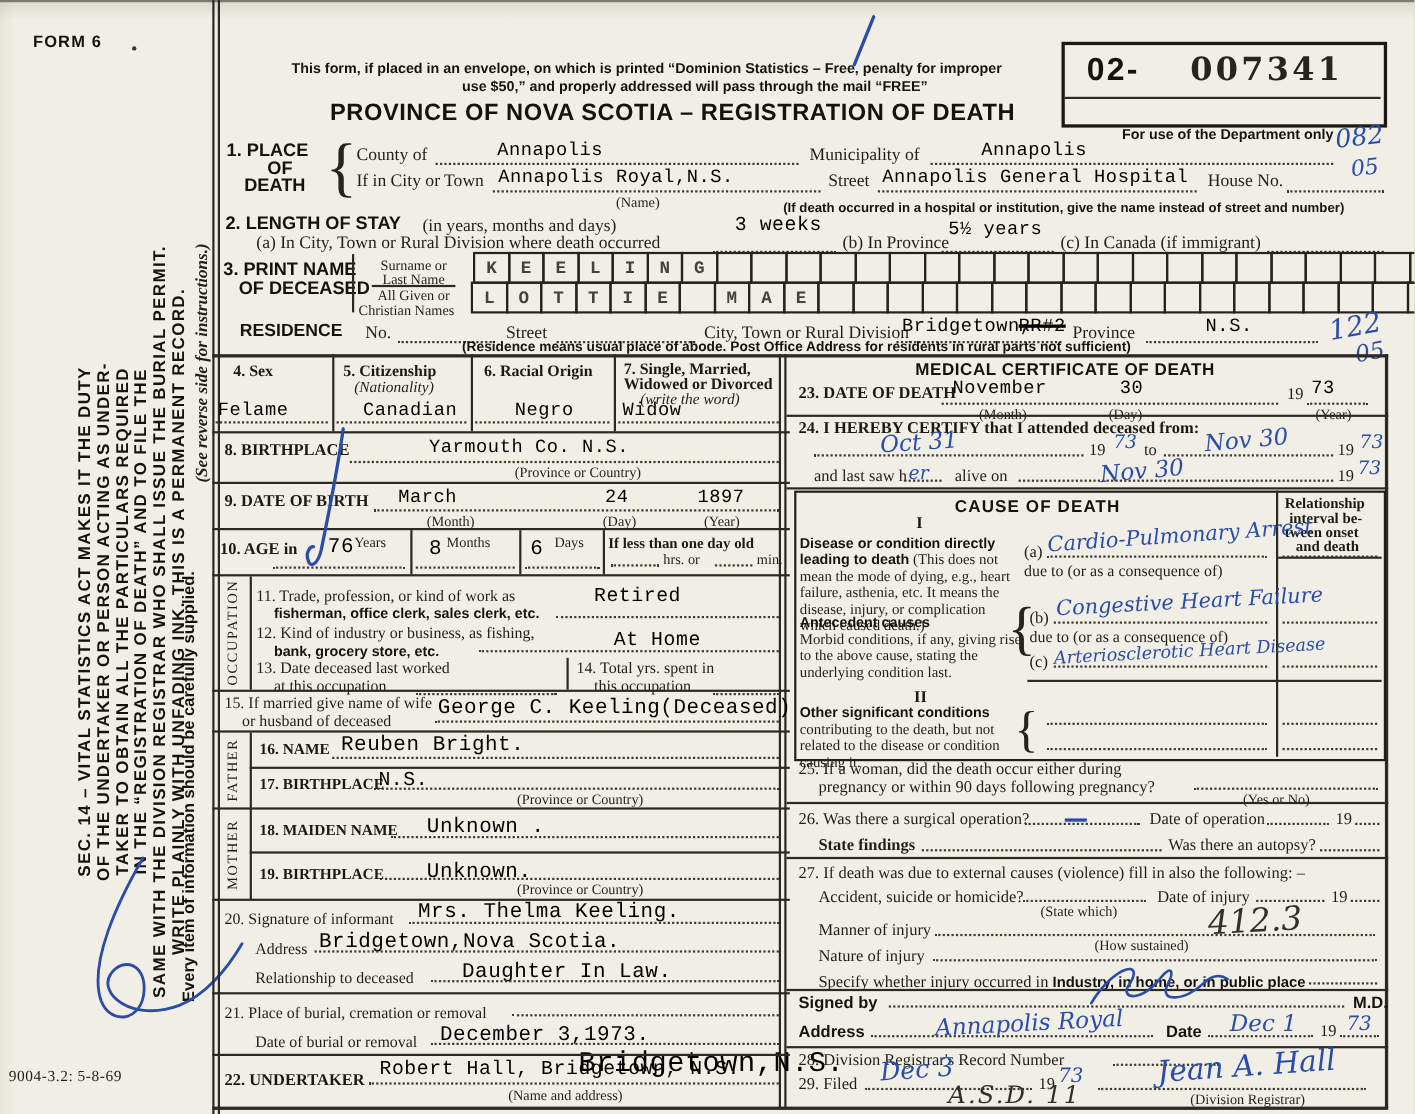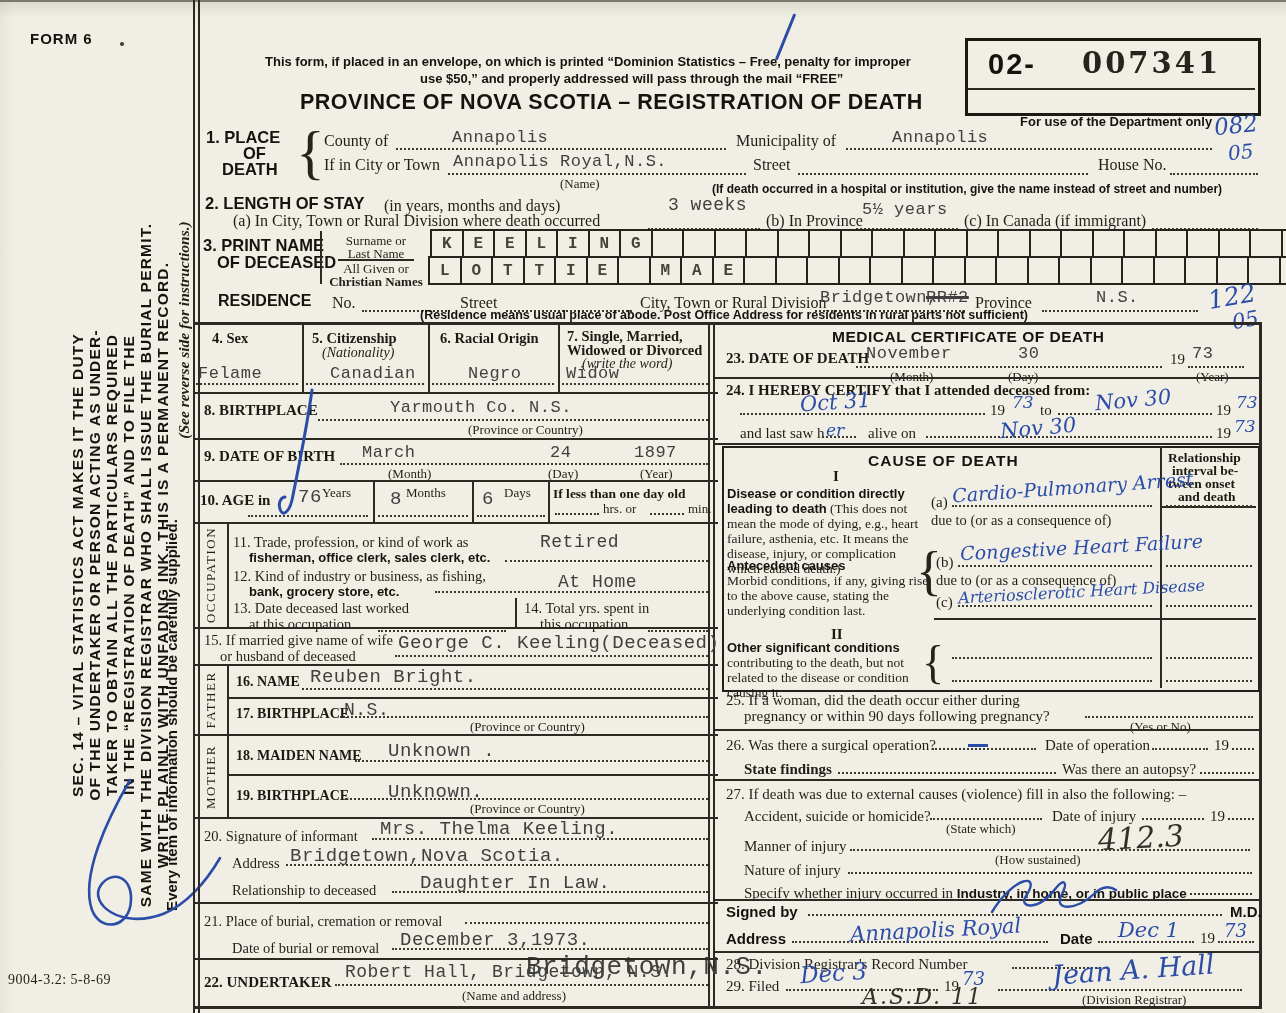--- a/index.html
+++ b/index.html
@@ -6,21 +6,21 @@
   #page{position:relative;width:1286px;height:1013px;background:#f1efe5;overflow:hidden;
         font-family:"Liberation Serif",serif;color:#1c1b15;}
   #page::before{content:"";position:absolute;inset:0;
         background:linear-gradient(180deg,rgba(120,118,100,.18),rgba(0,0,0,0) 18px),
                    linear-gradient(90deg,rgba(120,118,100,.08),rgba(0,0,0,0) 14px);pointer-events:none;}
   .ab{position:absolute;white-space:nowrap;}
   .ser{font-family:"Liberation Serif",serif;color:#201e17;font-size:15px;}
   .serb{font-family:"Liberation Serif",serif;font-weight:700;color:#1b1912;font-size:15px;}
   .seri{font-family:"Liberation Serif",serif;font-style:italic;color:#201e17;font-size:14px;}
   .sb{font-family:"Liberation Sans",sans-serif;font-weight:700;color:#14130d;}
-  .ty{font-family:"Liberation Mono","DejaVu Sans Mono",monospace;color:#404040;font-size:17px;letter-spacing:.5px;}
+  .ty{font-family:"Liberation Mono","DejaVu Sans Mono",monospace;color:#000000;font-size:17px;letter-spacing:.5px;}
   .hw{font-family:"DejaVu Serif",serif;font-style:italic;color:#2b4da8;}
   .hwk{font-family:"DejaVu Serif",serif;font-style:italic;color:#33302a;}
   .dl{position:absolute;height:0;border-bottom:2px dotted #3c392e;}
   .sl{position:absolute;background:#2b2922;}
   .sub{font-size:13px;}
   .cellrow{position:absolute;display:flex;}
   .cellrow span{width:29.5px;height:25px;border:2px solid #25231c;margin-left:-2px;
         display:flex;align-items:center;justify-content:center;
         font-family:"Liberation Mono","DejaVu Sans Mono",monospace;font-weight:700;
         font-size:16px;color:#45423a;flex:none;background:transparent;}
@@ -84,20 +84,21 @@
   <div class="ab ser" style="left:736px;top:132px;font-size:16px;">Municipality of</div>
   <i class="dl" style="left:846px;top:148px;width:366px;"></i>
   <div class="ab ty" style="left:892px;top:128px;">Annapolis</div>
 
   <div class="ab ser" style="left:324px;top:156px;font-size:16px;">If in City or Town</div>
   <i class="dl" style="left:448px;top:173px;width:298px;"></i>
   <div class="ab ty" style="left:453px;top:152px;">Annapolis Royal,N.S.</div>
   <div class="ab ser sub" style="left:560px;top:176px;">(Name)</div>
   <div class="ab ser" style="left:753px;top:156px;font-size:16px;">Street</div>
   <i class="dl" style="left:798px;top:173px;width:290px;"></i>
+  <div class="ab ty" style="left:802px;top:152px;">Annapolis General Hospital</div>
   <div class="ab ser" style="left:1098px;top:156px;font-size:16px;">House No.</div>
   <i class="dl" style="left:1170px;top:173px;width:88px;"></i>
   <div class="ab sb" style="left:712px;top:182px;font-size:12px;">(If death occurred in a hospital or institution, give the name instead of street and number)</div>
 
   <div class="ab sb" style="left:205px;top:194px;font-size:16.5px;">2. LENGTH OF STAY</div>
   <div class="ab ser" style="left:384px;top:197px;font-size:16px;">(in years, months and days)</div>
   <div class="ab ser" style="left:233px;top:212px;font-size:16px;">(a) In City, Town or Rural Division where death occurred</div>
   <i class="dl" style="left:648px;top:228px;width:112px;"></i>
   <div class="ab ty" style="left:668px;top:195px;font-size:18px;">3 weeks</div>
   <div class="ab ser" style="left:766px;top:212px;font-size:16px;">(b) In Province</div>
@@ -106,21 +107,21 @@
   <div class="ab ser" style="left:964px;top:212px;font-size:16px;">(c) In Canada (if immigrant)</div>
   <i class="dl" style="left:1152px;top:228px;width:106px;"></i>
 
   <div class="ab sb" style="left:203px;top:236px;font-size:16.5px;">3. PRINT NAME</div>
   <div class="ab sb" style="left:217px;top:253px;font-size:16.5px;">OF DECEASED</div>
   <div class="sl" style="left:320px;top:231px;width:2px;height:53px;"></div>
   <div class="ab ser sub" style="left:326px;top:233px;width:100px;text-align:center;">Surname or</div>
   <div class="ab ser sub" style="left:326px;top:246px;width:100px;text-align:center;">Last Name</div>
   <div class="sl" style="left:338px;top:259px;width:76px;height:1.5px;"></div>
   <div class="ab ser sub" style="left:326px;top:261px;width:100px;text-align:center;">All Given or</div>
-  <div class="ab ser sub" style="left:326px;top:274px;width:100px;text-align:center;font-weight:bold;">Christian Names</div>
+  <div class="ab ser sub" style="left:326px;top:274px;width:100px;">Christian Names</div>
   <div class="cellrow" style="left:430px;top:229px;">
       <span>K</span>
       <span>E</span>
       <span>E</span>
       <span>L</span>
       <span>I</span>
       <span>N</span>
       <span>G</span>
       <span></span>
       <span></span>

